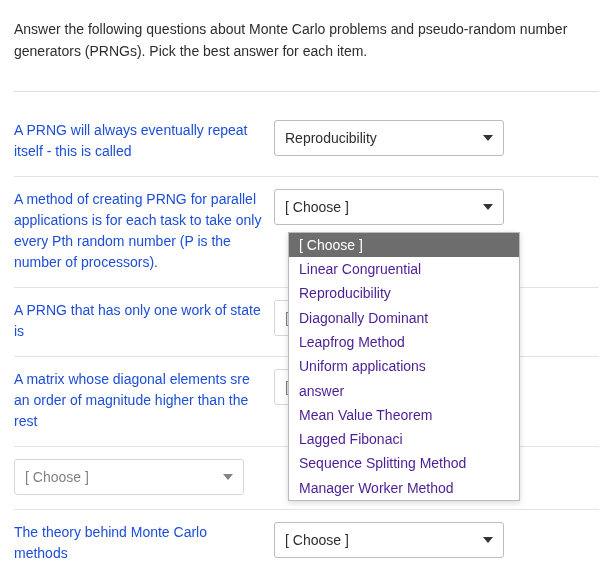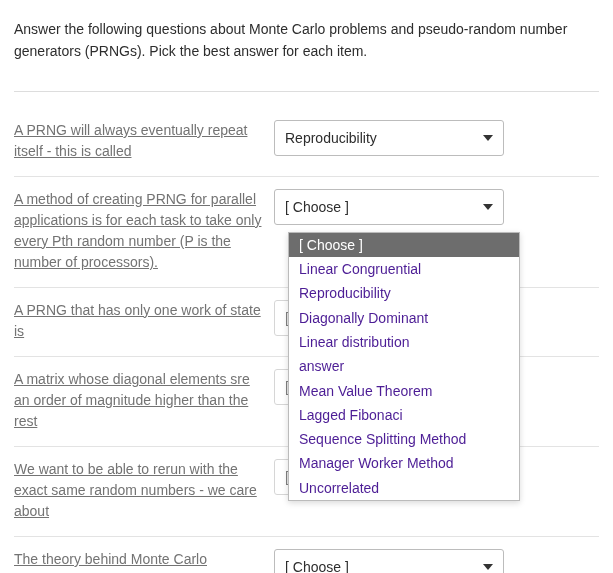--- a/index.html
+++ b/index.html
@@ -1,21 +1,21 @@
 <!DOCTYPE html>
 <html><head>
   <meta charset="utf-8">
   <style>
     * { box-sizing: border-box; margin: 0; padding: 0; }
     body { font-family: "Segoe UI", Arial, sans-serif; font-size: 14px; color: #2d2d2d; background: #fff; width: 613px; padding: 18px 14px 24px 14px; }
     .intro { line-height: 1.6; margin-bottom: 28px; color: #2d2d2d;}
     hr.top { border: none; border-top: 1px solid #ddd; margin: 0 0 16px 0; }
     .row { display: flex; align-items: flex-start; border-bottom: 1px solid #e3e3e3; padding: 12px 0 14px 0; position: relative; }
     .row:last-child { border-bottom: none; }
-    .prompt { flex: 0 0 260px; padding-right: 12px; line-height: 1.5; color: #737373; text-decoration: underline; }
+    .prompt { flex: 0 0 260px; padding-right: 12px; line-height: 1.5; color: #1d4ed8; }
     .select-wrap { flex: 1; position: relative; }
     .select { width: 230px; height: 36px; border: 1px solid #bcbcbc; border-radius: 3px; background: #fff; display: flex; align-items: center; justify-content: space-between; padding: 0 10px; font-size: 14px; color: #2d2d2d; }
     .select.dimmed { opacity: 0.6; }
     .chevron { width: 0; height: 0; border-left: 5px solid transparent; border-right: 5px solid transparent; border-top: 6px solid #333; }
     .dropdown { position: absolute; top: 124px; left: 274px; width: 232px; background: #fff; border: 1px solid #bbb; box-shadow: 0 2px 6px rgba(0,0,0,0.15); z-index: 100; }
     .dropdown-item { padding: 2px 10px; font-size: 14px; color: #4c1d95; line-height: 1.45; cursor: pointer; }
     .dropdown-item.highlight { background: #6d6d6d; color: #fff; }
     .rows-container { position: relative; }
   </style>
 </head>
@@ -60,21 +60,20 @@
     <div class="prompt">A matrix whose diagonal elements sre an order of magnitude higher than the rest</div>
     <div class="select-wrap">
       <div class="select dimmed">
         <span>[ Choose ]</span>
         <span class="chevron"></span>
       </div>
     </div>
   </div>
 
   <div class="row">
-    <div class="prompt">We want to be able to rerun with the exact same random numbers - we care about</div>
     <div class="select-wrap">
       <div class="select dimmed">
         <span>[ Choose ]</span>
         <span class="chevron"></span>
       </div>
     </div>
   </div>
 
   <div class="row">
     <div class="prompt">The theory behind Monte Carlo methods</div>
@@ -84,22 +83,22 @@
         <span class="chevron"></span>
       </div>
     </div>
   </div>
 
   <div class="dropdown">
     <div class="dropdown-item highlight">[ Choose ]</div>
     <div class="dropdown-item">Linear Congruential</div>
     <div class="dropdown-item">Reproducibility</div>
     <div class="dropdown-item">Diagonally Dominant</div>
-    <div class="dropdown-item">Linear distribution</div>
+    <div class="dropdown-item">Leapfrog Method</div>
+    <div class="dropdown-item">Uniform applications</div>
     <div class="dropdown-item">answer</div>
     <div class="dropdown-item">Mean Value Theorem</div>
     <div class="dropdown-item">Lagged Fibonaci</div>
     <div class="dropdown-item">Sequence Splitting Method</div>
     <div class="dropdown-item">Manager Worker Method</div>
-    <div class="dropdown-item">Uncorrelated</div>
   </div>
 
 </div>
 
 </body></html>

